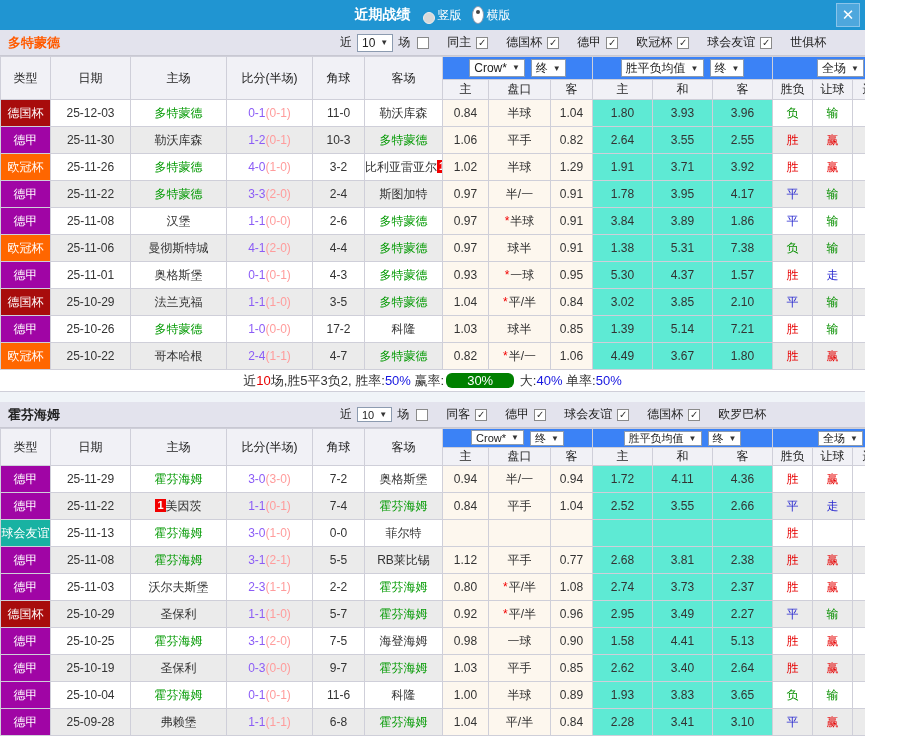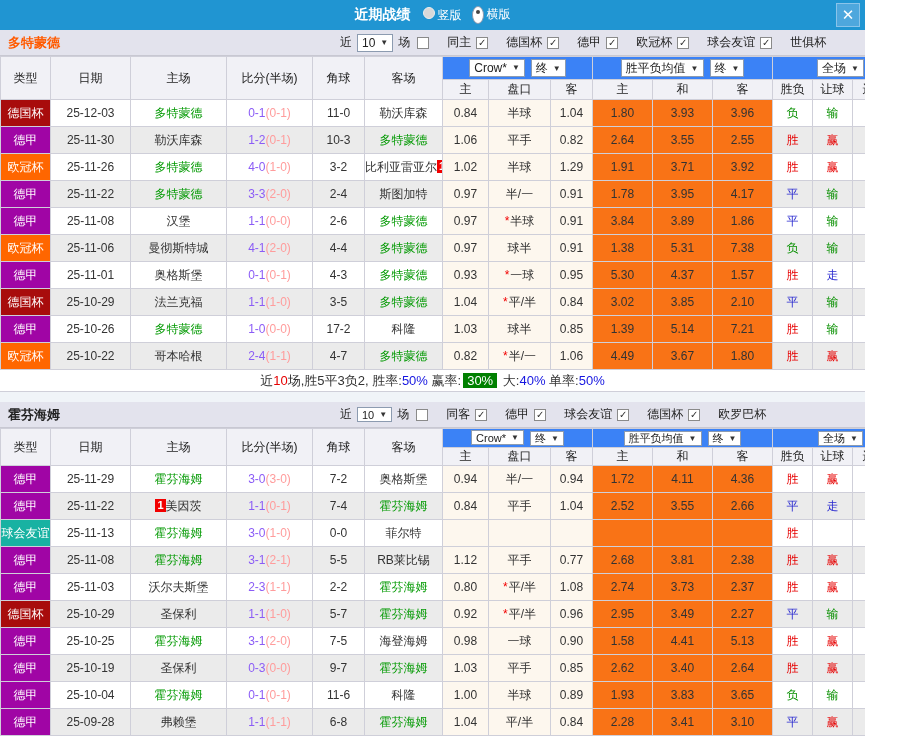--- a/index.html
+++ b/index.html
@@ -5,21 +5,21 @@
   * { box-sizing: border-box; }
   html,body { margin:0; padding:0; background:#fff; }
   body { font-family: "Liberation Sans", "DejaVu Sans", sans-serif; }
   .page { width:865px; height:752px; position:relative; overflow:hidden; background:#fff; }
 
   
   .titlebar { height:30px; background:#2095d2; color:#fff; display:flex; align-items:center;
               justify-content:center; position:relative; }
   .tb-title { font-weight:bold; font-size:14px; }
   .radios { display:inline-flex; align-items:center; margin-left:6px; gap:4px; }
-  .radio-item { display:inline-flex; align-items:flex-start; gap:3px; margin-left:6px; cursor:pointer;font-family:Liberation Mono, monospace; }
+  .radio-item { display:inline-flex; align-items:flex-end; gap:3px; margin-left:6px; cursor:pointer;font-family:Liberation Mono, monospace; }
   .radio-dot { width:12px; height:12px; border-radius:50%; background:#d9d9d9; border:1px solid #eee;
                display:inline-block; position:relative; }
   .radio-dot.sel::after { content:""; position:absolute; left:3px; top:3px; width:4px; height:4px;
                border-radius:50%; background:#444; }
   .radio-label { font-size:12px; color:#fff; }
   .close-btn { position:absolute; right:5px; top:3px; width:24px; height:24px; background:#4ea7dd;
                border:1px solid #8ac4ea; color:#fff; font-size:15px; font-weight:bold;
                display:flex; align-items:center; justify-content:center; cursor:pointer; }
 
   
@@ -43,40 +43,40 @@
   table.grid th, table.grid td { border:1px solid #cfcfd9; padding:0; overflow:hidden; white-space:nowrap; }
   thead th { background:#f1f1f6; font-weight:normal; color:#222; }
   .hrow1 th { height:23px; }
   .hrow2 th { height:20px; }
   .hgroup { background:#3b82f6; }
   .hgroup .sel { margin:0 3px; }
   tbody td { height:27px; color:#333; background:#fff; }
   tbody tr.even td { background:#ebebeb; }
   td.league { color:#fff; }
   td.ods, tr.even td.ods { background:#fdf7ee; }
-  td.avg, tr.even td.avg { background:#f97316; }
+  td.avg, tr.even td.avg { background:#5eead4; }
   .teamcell .self { color:#009900; }
   .teamcell span.name { cursor:pointer; }
   .badge { display:inline-block; background:#f20000; color:#fff; font-size:11px; font-weight:bold;
            line-height:13px; padding:0 2px; vertical-align:1px; }
   .sc-main { color:#8b5cf6; }
   .sc-half { color:#ff9c9c; }
   .star { color:#f20000; margin-right:1px; }
   .res-r { color:#e60000; }
   .res-b { color:#2b2bd0; }
   .res-g { color:#089000; }
   .res-k { color:#333; }
 
   
   .summary { height:22px; line-height:21px; text-align:center; font-size:13px; background:#fff;
              border-bottom:1px solid #cfcfd9; }
   .sum-k { color:#333; }
   .sum-r { color:#e60000; }
   .sum-b { color:#1515e0; }
-  .sum-badge { background:#008000; color:#fff; padding:0 4px; margin:0 2px; }
+  .sum-badge { background:#008000; color:#fff; padding:0 21px; margin:0 2px;border-radius:6px; }
 
   .gap { height:10px; background:#f0f4f8; }
 
   
   .sec2 .section-bar { height:26px; }
   .sec2 .hrow1 th { height:19px; }
   .sec2 .hrow2 th { height:13px; }
   .sec2 .sel { height:15px; font-size:11px; }
 </style>
 </head>

